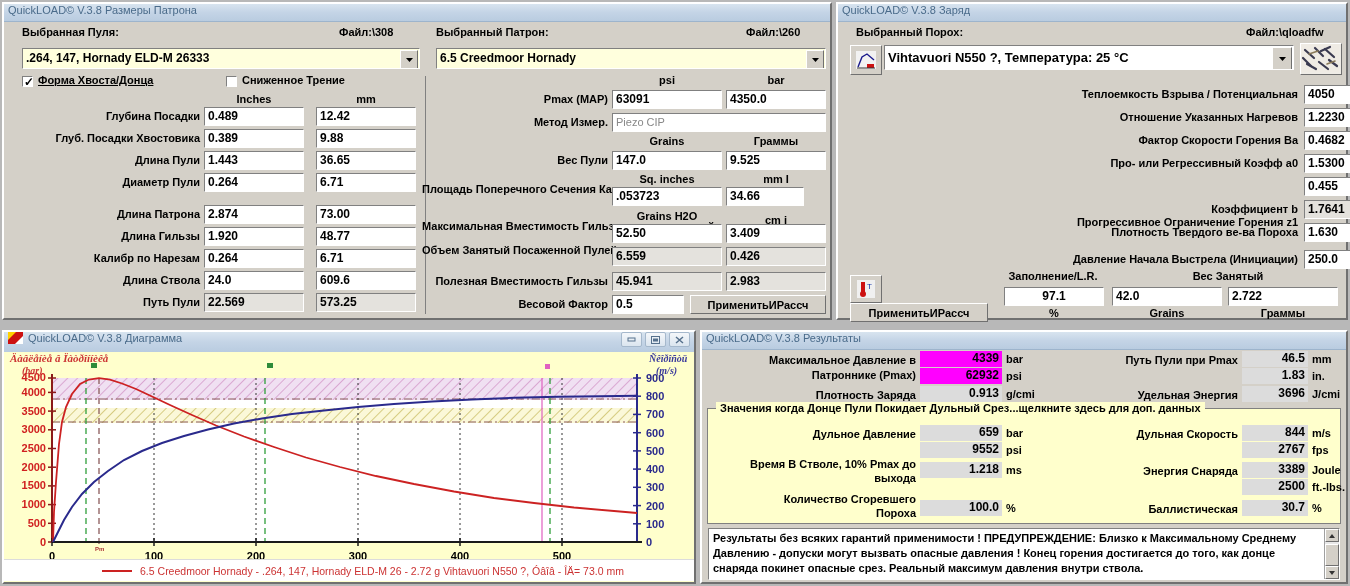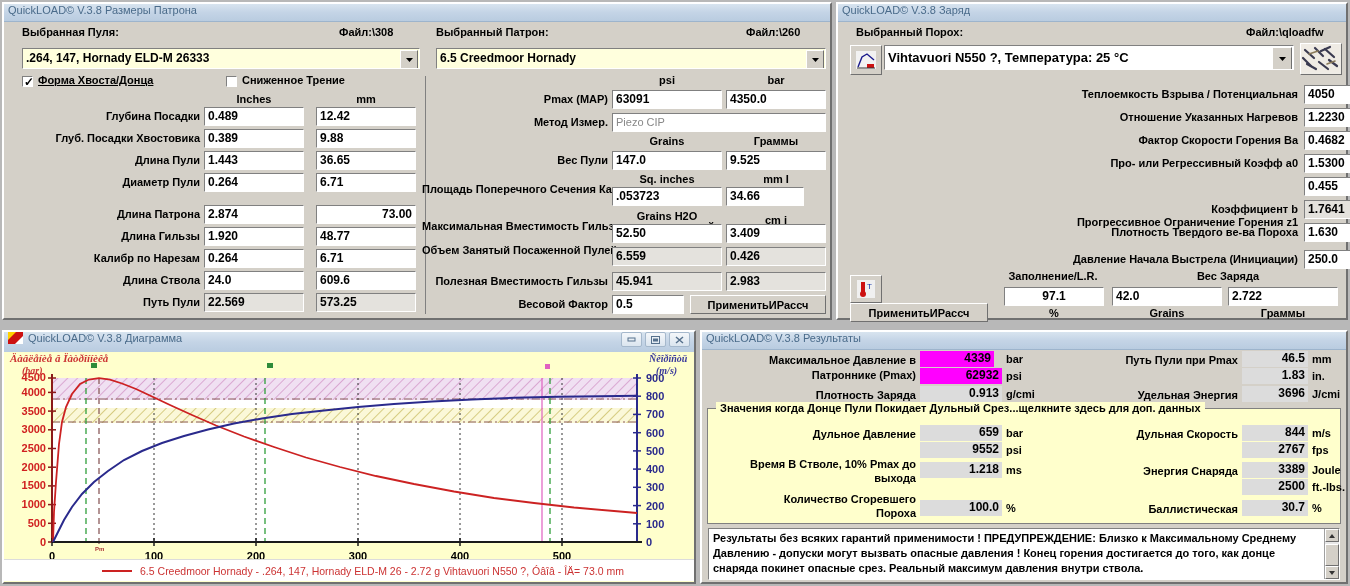--- a/index.html
+++ b/index.html
@@ -101,21 +101,21 @@
   <div class="lblR" style="position:absolute;left:20px;top:150px;width:176px;">Длина Пули</div>
   <div class="fld" style="left:200px;top:147px;width:100px;height:19px;">1.443</div>
   <div class="fld" style="left:312px;top:147px;width:100px;height:19px;">36.65</div>
 
   <div class="lblR" style="position:absolute;left:20px;top:172px;width:176px;">Диаметр Пули</div>
   <div class="fld" style="left:200px;top:169px;width:100px;height:19px;">0.264</div>
   <div class="fld" style="left:312px;top:169px;width:100px;height:19px;">6.71</div>
 
   <div class="lblR" style="position:absolute;left:20px;top:204px;width:176px;">Длина Патрона</div>
   <div class="fld" style="left:200px;top:201px;width:100px;height:19px;">2.874</div>
-  <div class="fld" style="left:312px;top:201px;width:100px;height:19px;text-align:right;">73.00</div>
+  <div class="fld" style="left:312px;top:201px;width:100px;height:19px;">73.00</div>
 
   <div class="lblR" style="position:absolute;left:20px;top:226px;width:176px;">Длина Гильзы</div>
   <div class="fld" style="left:200px;top:223px;width:100px;height:19px;">1.920</div>
   <div class="fld" style="left:312px;top:223px;width:100px;height:19px;">48.77</div>
 
   <div class="lblR" style="position:absolute;left:20px;top:248px;width:176px;">Калибр по Нарезам</div>
   <div class="fld" style="left:200px;top:245px;width:100px;height:19px;">0.264</div>
   <div class="fld" style="left:312px;top:245px;width:100px;height:19px;">6.71</div>
 
   <div class="lblR" style="position:absolute;left:20px;top:270px;width:176px;">Длина Ствола</div>
@@ -249,21 +249,21 @@
       <circle cx="6" cy="14" r="3" fill="#cc1111"></circle>
       <text x="10" y="9" font-size="8" fill="#1133aa" font-family="sans-serif">T</text>
     </svg>
   </div>
   <div class="btn" style="left:12px;top:299px;width:138px;height:19px;line-height:18px;">ПрименитьИРассч</div>
 
   <div class="hdr" style="position:absolute;left:150px;top:266px;width:130px;">Заполнение/L.R.</div>
   <div class="fld num" style="left:166px;top:283px;width:100px;height:19px;text-align:center;">97.1</div>
   <div class="hdr" style="position:absolute;left:166px;top:303px;width:100px;">%</div>
 
-  <div class="hdr" style="position:absolute;left:280px;top:266px;width:220px;">Вес Заряда</div>
+  <div class="hdr" style="position:absolute;left:280px;top:266px;width:220px;">Вес Занятый</div>
   <div class="fld" style="left:274px;top:283px;width:110px;height:19px;">42.0</div>
   <div class="hdr" style="position:absolute;left:274px;top:303px;width:110px;">Grains</div>
   <div class="fld" style="left:390px;top:283px;width:110px;height:19px;">2.722</div>
   <div class="hdr" style="position:absolute;left:390px;top:303px;width:110px;">Граммы</div>
 </div>
 
 <div class="win" style="left:2px;top:330px;width:694px;height:254px;background:#701a75;">
   <div class="titlebar" style="height:20px;">
     <span style="width:15px;height:12px;margin-right:5px;display:inline-block;">
       <svg width="15" height="12" viewBox="0 0 15 12">
@@ -436,21 +436,21 @@
   </div>
 </div>
 
 <div class="win" style="left:700px;top:330px;width:648px;height:254px;">
   <div class="titlebar">
     <span class="t">QuickLOAD© V.3.8 Результаты</span>
   </div>
 
   <div class="lblR" style="position:absolute;left:4px;top:22px;width:210px;">Максимальное Давление в</div>
   <div class="lblR" style="position:absolute;left:4px;top:37px;width:210px;">Патроннике (Pmax)</div>
-  <div class="fld mag" style="left:218px;top:19px;width:74px;height:16px;line-height:13px;font-size:12px;border:none;">4339</div>
+  <div class="fld mag" style="left:218px;top:19px;width:82px;height:16px;line-height:13px;font-size:12px;border:none;">4339</div>
   <div class="unit" style="left:304px;top:21px;">bar</div>
   <div class="fld mag" style="left:218px;top:36px;width:82px;height:16px;line-height:13px;font-size:12px;border:none;">62932</div>
   <div class="unit" style="left:304px;top:38px;">psi</div>
 
   <div class="lblR" style="position:absolute;left:352px;top:22px;width:184px;">Путь Пули при Pmax</div>
   <div class="fld gy num" style="left:540px;top:19px;width:66px;height:16px;line-height:13px;font-size:12px;border:none;">46.5</div>
   <div class="unit" style="left:610px;top:21px;">mm</div>
   <div class="fld gy num" style="left:540px;top:36px;width:66px;height:16px;line-height:13px;font-size:12px;border:none;">1.83</div>
   <div class="unit" style="left:610px;top:38px;">in.</div>
 

